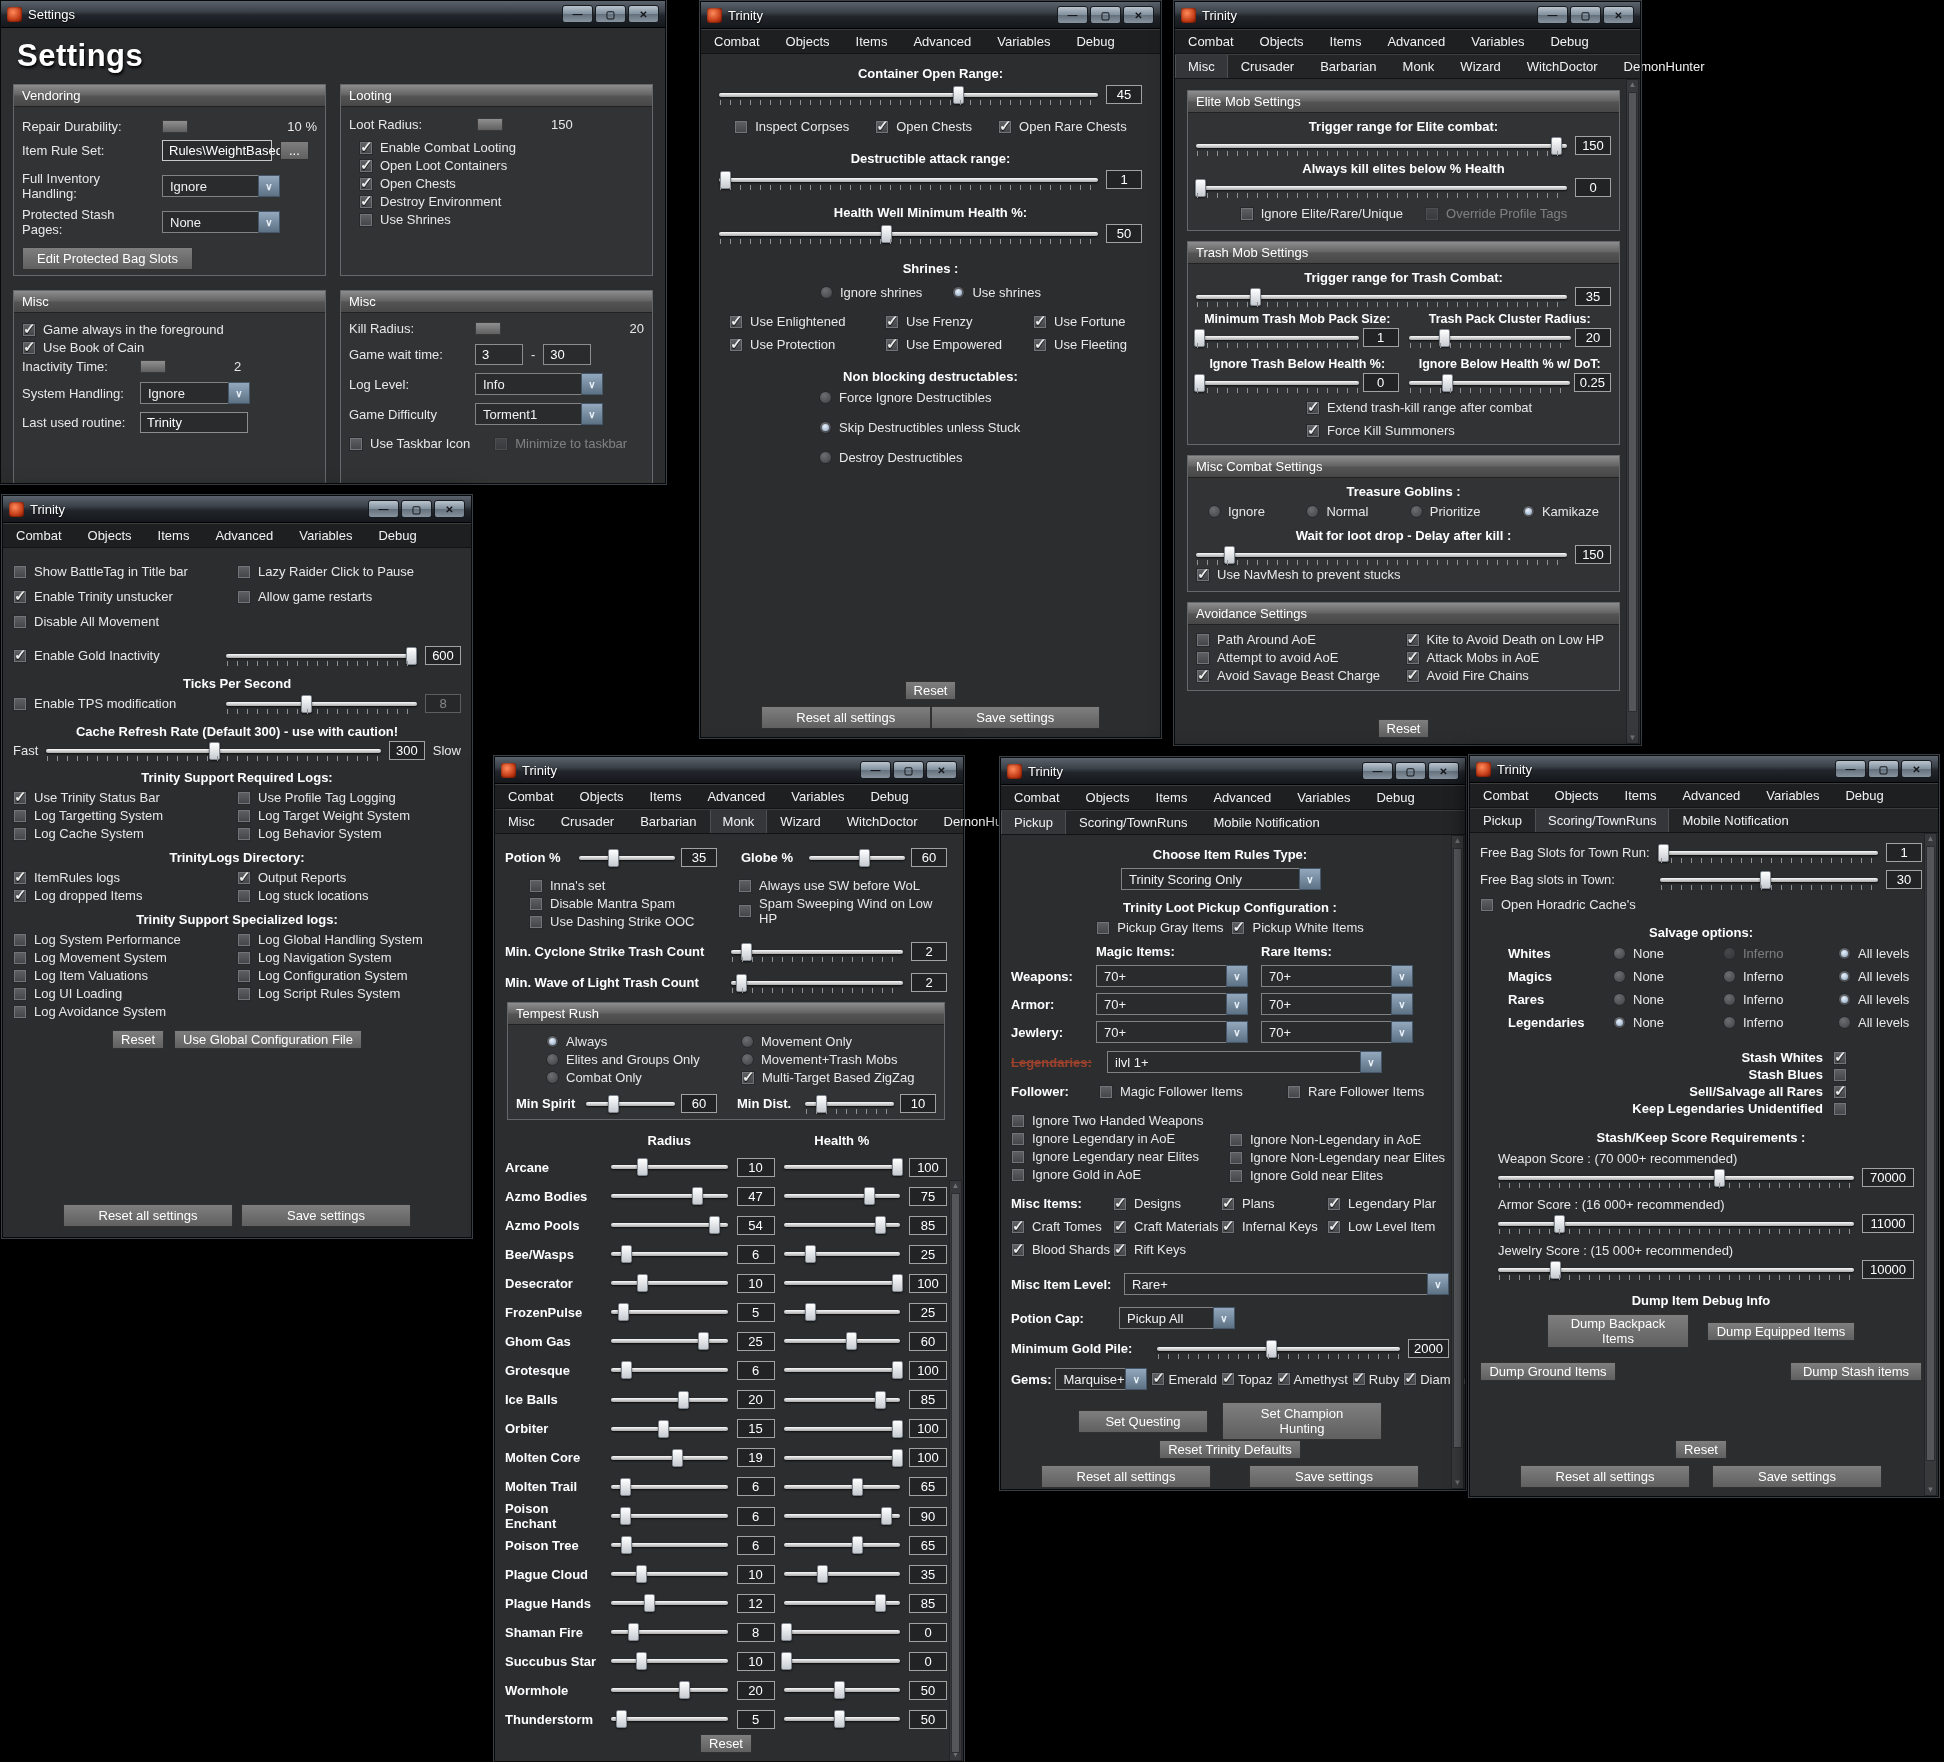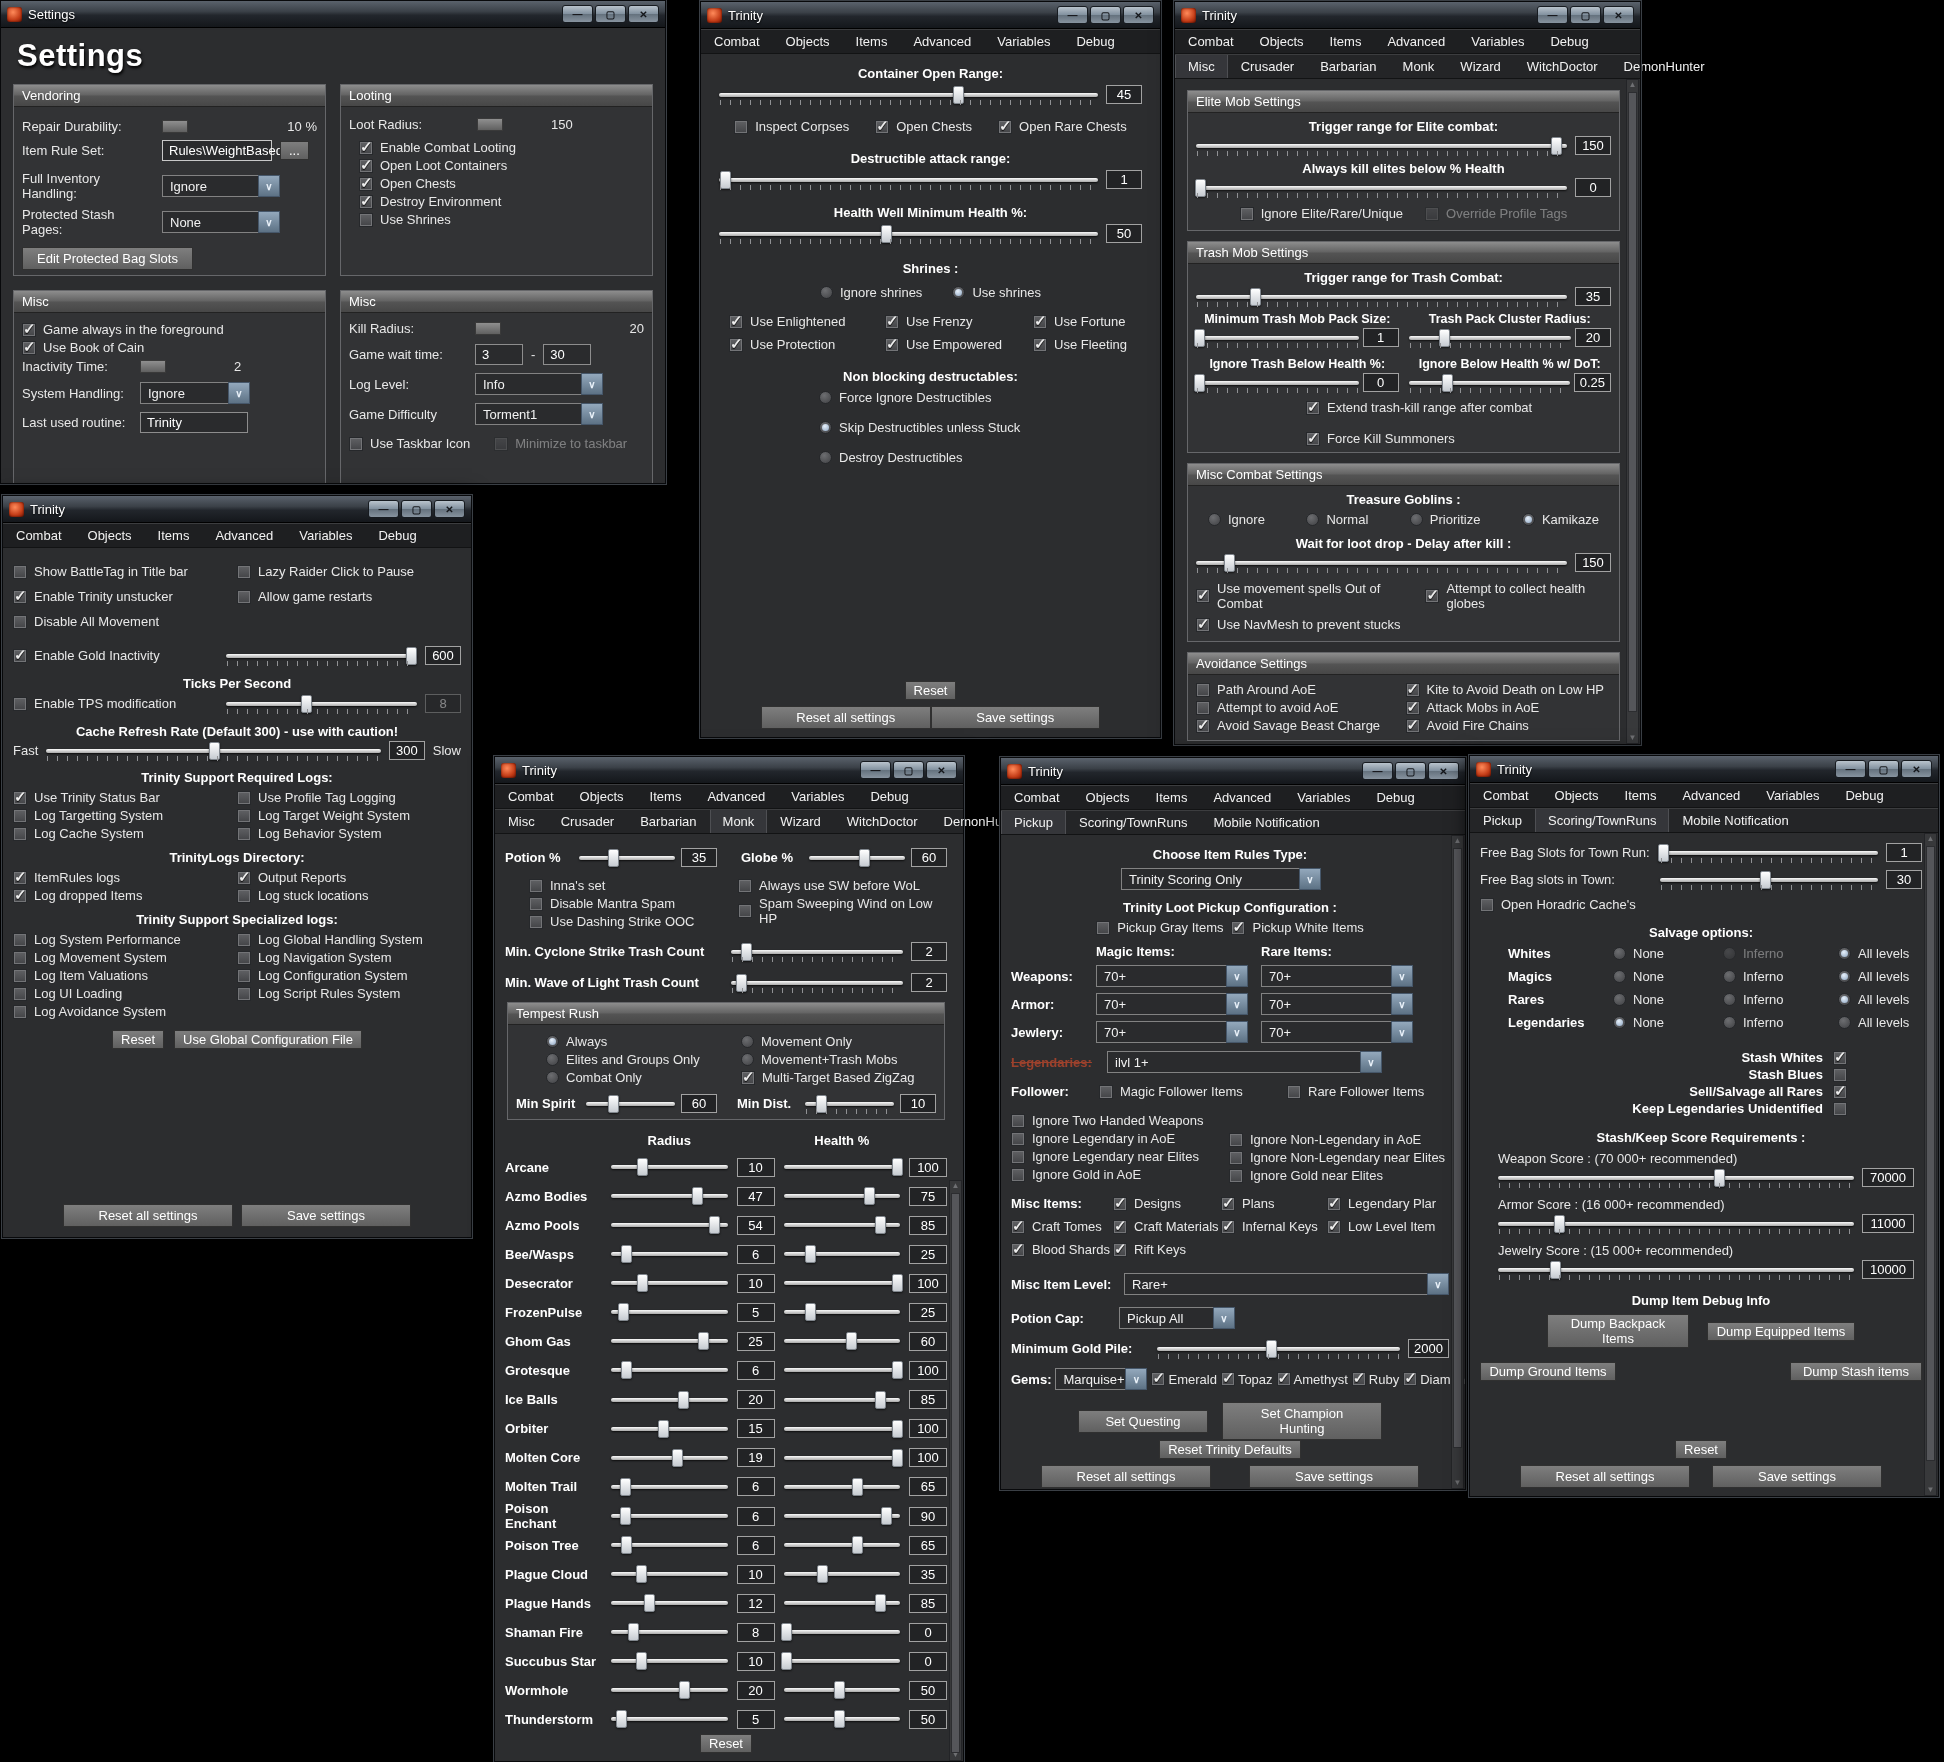--- a/index.html
+++ b/index.html
@@ -441,21 +441,21 @@
             <div class="h" style="margin-top:0;font-size:12.5px;">Ignore Below Health % w/ DoT:</div>
             <div class="row" style="gap:4px;">
               <span class="sl tk">
                   <span class="trk"></span>
                   <span class="th" style="left:24%;"></span>
                 </span>
               <span class="vb">0.25</span>
             </div>
           </div>
         </div>
-        <div class="cr" style="margin:8px 0 16px 110px;">
+        <div class="cr" style="margin:8px 0 8px 110px;">
             <span class="cb on"></span>
             <span>Extend trash-kill range after combat</span>
           </div>
         <div class="cr" style="margin:2px 0 0 110px;">
             <span class="cb on"></span>
             <span>Force Kill Summoners</span>
           </div>
       </div>
     </div>
     <div class="g">
@@ -481,30 +481,20 @@
             </span>
         </div>
         <div class="h">Wait for loot drop - Delay after kill :</div>
         <div class="row">
           <span class="sl tk">
               <span class="trk"></span>
               <span class="th" style="left:9%;"></span>
             </span>
           <span class="vb">150</span>
         </div>
-        <div class="row" style="margin-top:6px;gap:4px;">
-          <span class="cr" style="width:245px;">
-              <span class="cb on"></span>
-              <span>Use movement spells Out of Combat</span>
-            </span>
-          <span class="cr">
-              <span class="cb on"></span>
-              <span>Attempt to collect health globes</span>
-            </span>
-        </div>
         <div class="cr">
             <span class="cb on"></span>
             <span>Use NavMesh to prevent stucks</span>
           </div>
       </div>
     </div>
     <div class="g">
       <div class="gh">Avoidance Settings</div>
       <div class="gb grid2" style="column-gap:4px;padding:4px 8px;">
         <div>

